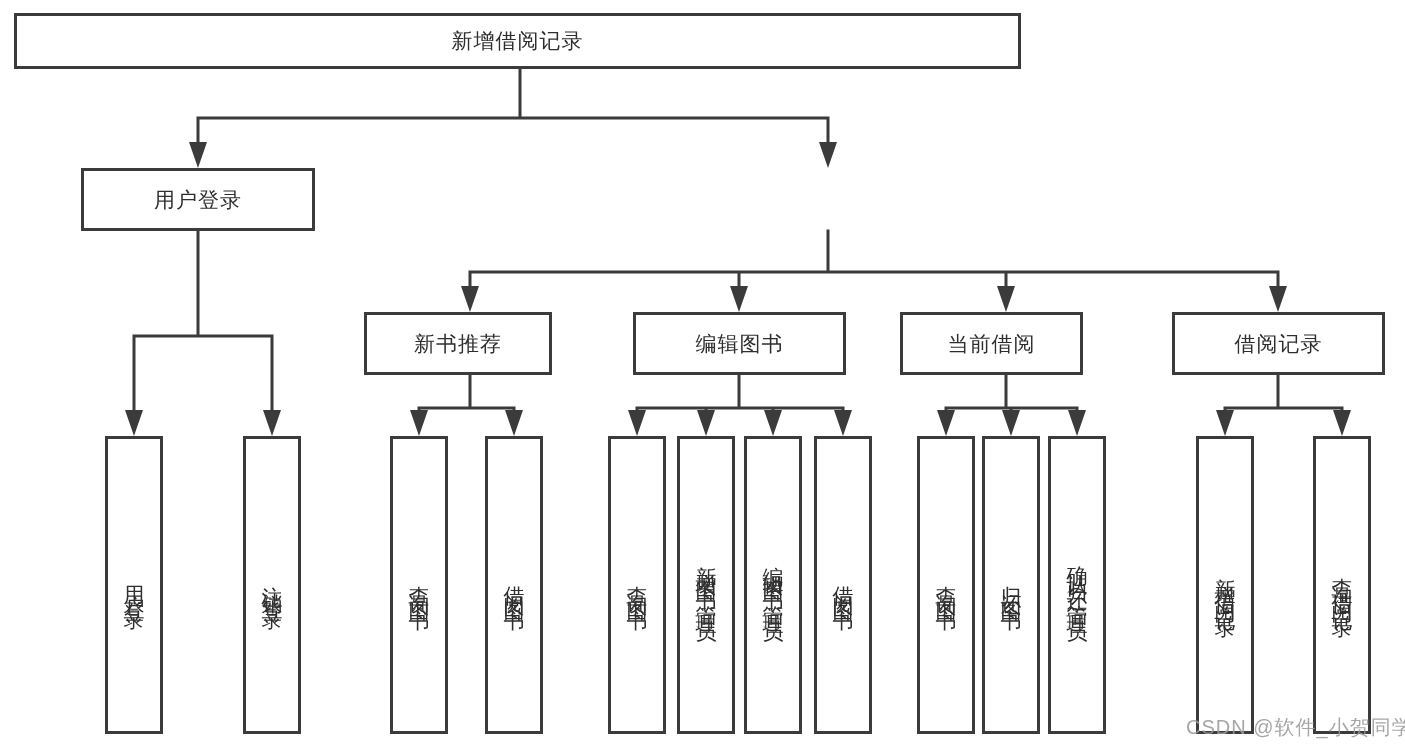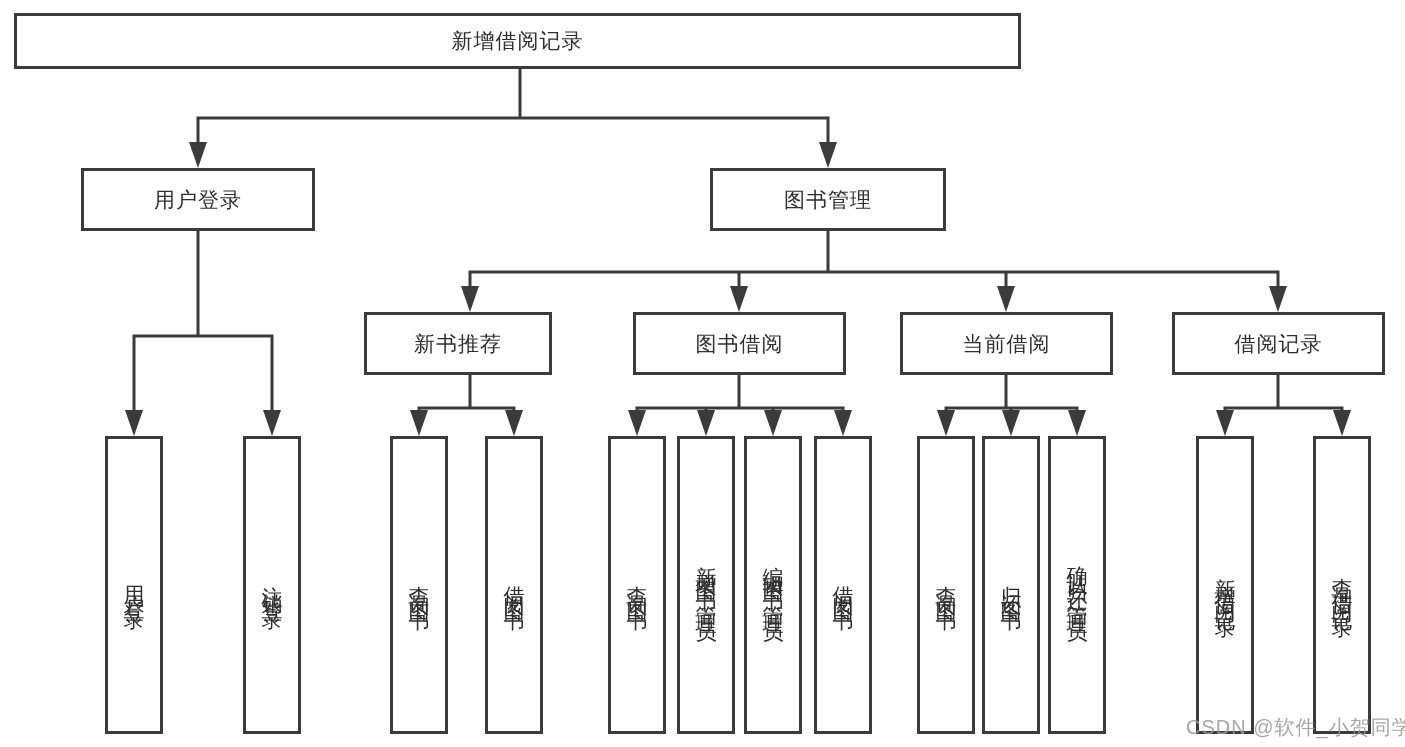--- a/index.html
+++ b/index.html
@@ -71,25 +71,24 @@
     <g>
       <path class="wire" d="M1278 375 L1278 408 M1225 408 L1342 408 M1225 408 L1225 414 M1342 408 L1342 414"></path>
       <polygon class="head" points="1216,410 1234,410 1225,436"></polygon>
       <polygon class="head" points="1333,410 1351,410 1342,436"></polygon>
     </g>
   </svg>
 
   <div class="hbox" style="left:14px;top:13px;width:1007px;height:56px">新增借阅记录</div>
 
   <div class="hbox" style="left:81px;top:168px;width:234px;height:63px">用户登录</div>
-  <div class="hbox" style="left:710px;top:168px;width:236px;height:63px">图书管理</div>
 
   <div class="hbox" style="left:364px;top:312px;width:188px;height:63px">新书推荐</div>
-  <div class="hbox" style="left:633px;top:312px;width:213px;height:63px">图书借阅</div>
-  <div class="hbox" style="left:900px;top:312px;width:213px;height:63px">当前借阅</div>
+  <div class="hbox" style="left:633px;top:312px;width:213px;height:63px">编辑图书</div>
+  <div class="hbox" style="left:900px;top:312px;width:183px;height:63px">当前借阅</div>
   <div class="hbox" style="left:1172px;top:312px;width:213px;height:63px">借阅记录</div>
 
   <div class="vbox" style="left:105px">用户登录</div>
   <div class="vbox" style="left:243px">注销登录</div>
 
   <div class="vbox" style="left:390px">查询图书</div>
   <div class="vbox" style="left:485px">借阅图书</div>
 
   <div class="vbox" style="left:608px">查询图书</div>
   <div class="vbox" style="left:677px">新增图书（管理员）</div>

